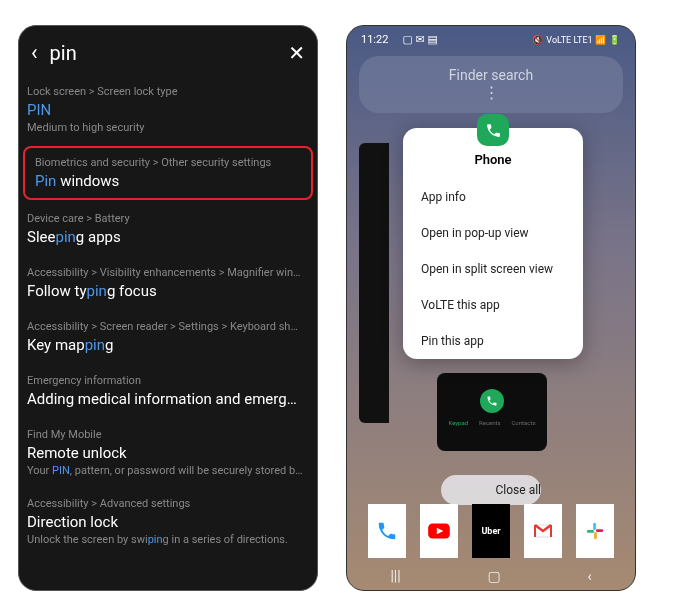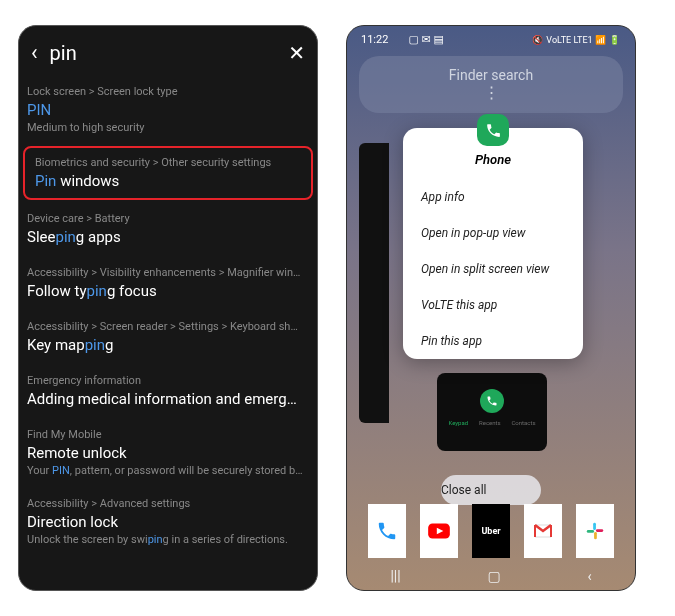--- a/index.html
+++ b/index.html
@@ -18,43 +18,43 @@
     .results { padding: 0 0 8px; }
     .result { padding: 10px 8px; }
     .breadcrumb { color: #888; font-size: 11px; margin-bottom: 3px; white-space: nowrap; overflow: hidden; text-overflow: ellipsis; }
     .title { color: #fff; font-size: 15px; white-space: nowrap; overflow: hidden; text-overflow: ellipsis; }
     .subtitle { color: #888; font-size: 11px; margin-top: 2px; white-space: nowrap; overflow: hidden; text-overflow: ellipsis; }
     .hl { color: #4d97e8; }
     .highlighted-box { border: 2.5px solid #e6232a; border-radius: 8px; margin: 2px 4px; padding: 8px 10px; }
     
     
     .statusbar { display: flex; justify-content: space-between; align-items: center; padding: 7px 14px 4px; color: #fff; font-size: 11px; }
-    .status-left { display: flex; gap: 20px; align-items: center; }
+    .status-left { display: flex; gap: 14px; align-items: center; }
     .status-right { display: flex; gap: 3px; align-items: center; font-size: 9px; }
     
     .finder-bar { margin: 6px 12px; background: rgba(120,130,160,0.55); border-radius: 20px; padding: 11px 16px; display: flex; justify-content: space-between; align-items: center; flex-direction: column; }
     .finder-text { color: #d0d5e0; font-size: 14px; }
     .dots { color: #d0d5e0; font-size: 16px; letter-spacing: -1px; }
     
     .recents-area { position: relative; height: 340px; margin-top: 10px; }
     
     .card-behind { position: absolute; left: 12px; top: 20px; width: 30px; height: 280px; background: #111; border-radius: 6px 0 0 6px; }
     
-    .context-menu { position: absolute; left: 56px; top: 5px; width: 180px; background: #fff; border-radius: 14px; padding: 0; box-shadow: 0 4px 20px rgba(0,0,0,0.3); z-index: 10; font-style: italic; }
+    .context-menu { position: absolute; left: 56px; top: 5px; width: 180px; background: #fff; border-radius: 14px; padding: 0; box-shadow: 0 4px 20px rgba(0,0,0,0.3); z-index: 10; }
     .ctx-icon-wrap { display: flex; justify-content: center; padding-top: 0; margin-top: -14px; }
     .ctx-icon { width: 32px; height: 32px; background: #1fa85a; border-radius: 10px; display: flex; align-items: center; justify-content: center; color: #fff; font-size: 17px; font-weight: bold; }
     .ctx-title { text-align: center; font-weight: 600; font-size: 13px; padding: 6px 0 12px; color: #000; }
     .ctx-item { padding: 11px 18px; font-size: 12px; color: #222; cursor: pointer; }
     
     .mini-card { position: absolute; left: 90px; top: 250px; width: 110px; height: 78px; background: #0d0d0d; border-radius: 8px; padding: 6px; }
     .mini-fab { width: 24px; height: 24px; background: #1fa85a; border-radius: 50%; margin: 10px auto 6px; display: flex; align-items: center; justify-content: center; color: #fff; font-size: 12px; }
     .mini-tabs { display: flex; justify-content: space-around; font-size: 6px; color: #6a6a6a; }
     .mini-tabs .active { color: #1fa85a; }
     
-    .close-all { margin: 12px auto 8px; width: 100px; background: rgba(230,230,235,0.85); border-radius: 16px; padding: 8px 0; text-align: left; font-size: 12px; color: #222; cursor: pointer; }
+    .close-all { margin: 12px auto 8px; width: 100px; background: rgba(230,230,235,0.85); border-radius: 16px; padding: 8px 0; text-align: right; font-size: 12px; color: #222; cursor: pointer; }
     
     .dock { position: absolute; bottom: 32px; left: 0; right: 0; display: flex; justify-content: center; gap: 14px; }
     .dock-icon { width: 38px; height: 54px; border-radius: 0; display: flex; align-items: center; justify-content: center; font-size: 18px; }
     .ic-phone { background: #fff; color: #2196f3; }
     .ic-yt { background: #fff; }
     .ic-uber { background: #000; color: #fff; font-size: 9px; font-weight: bold; }
     .ic-gmail { background: #fff; }
     .ic-slack { background: #fff; font-size: 11px; }
     
     .navbar { position: absolute; bottom: 0; left: 0; right: 0; height: 28px; display: flex; justify-content: space-around; align-items: center; color: #eee; }

